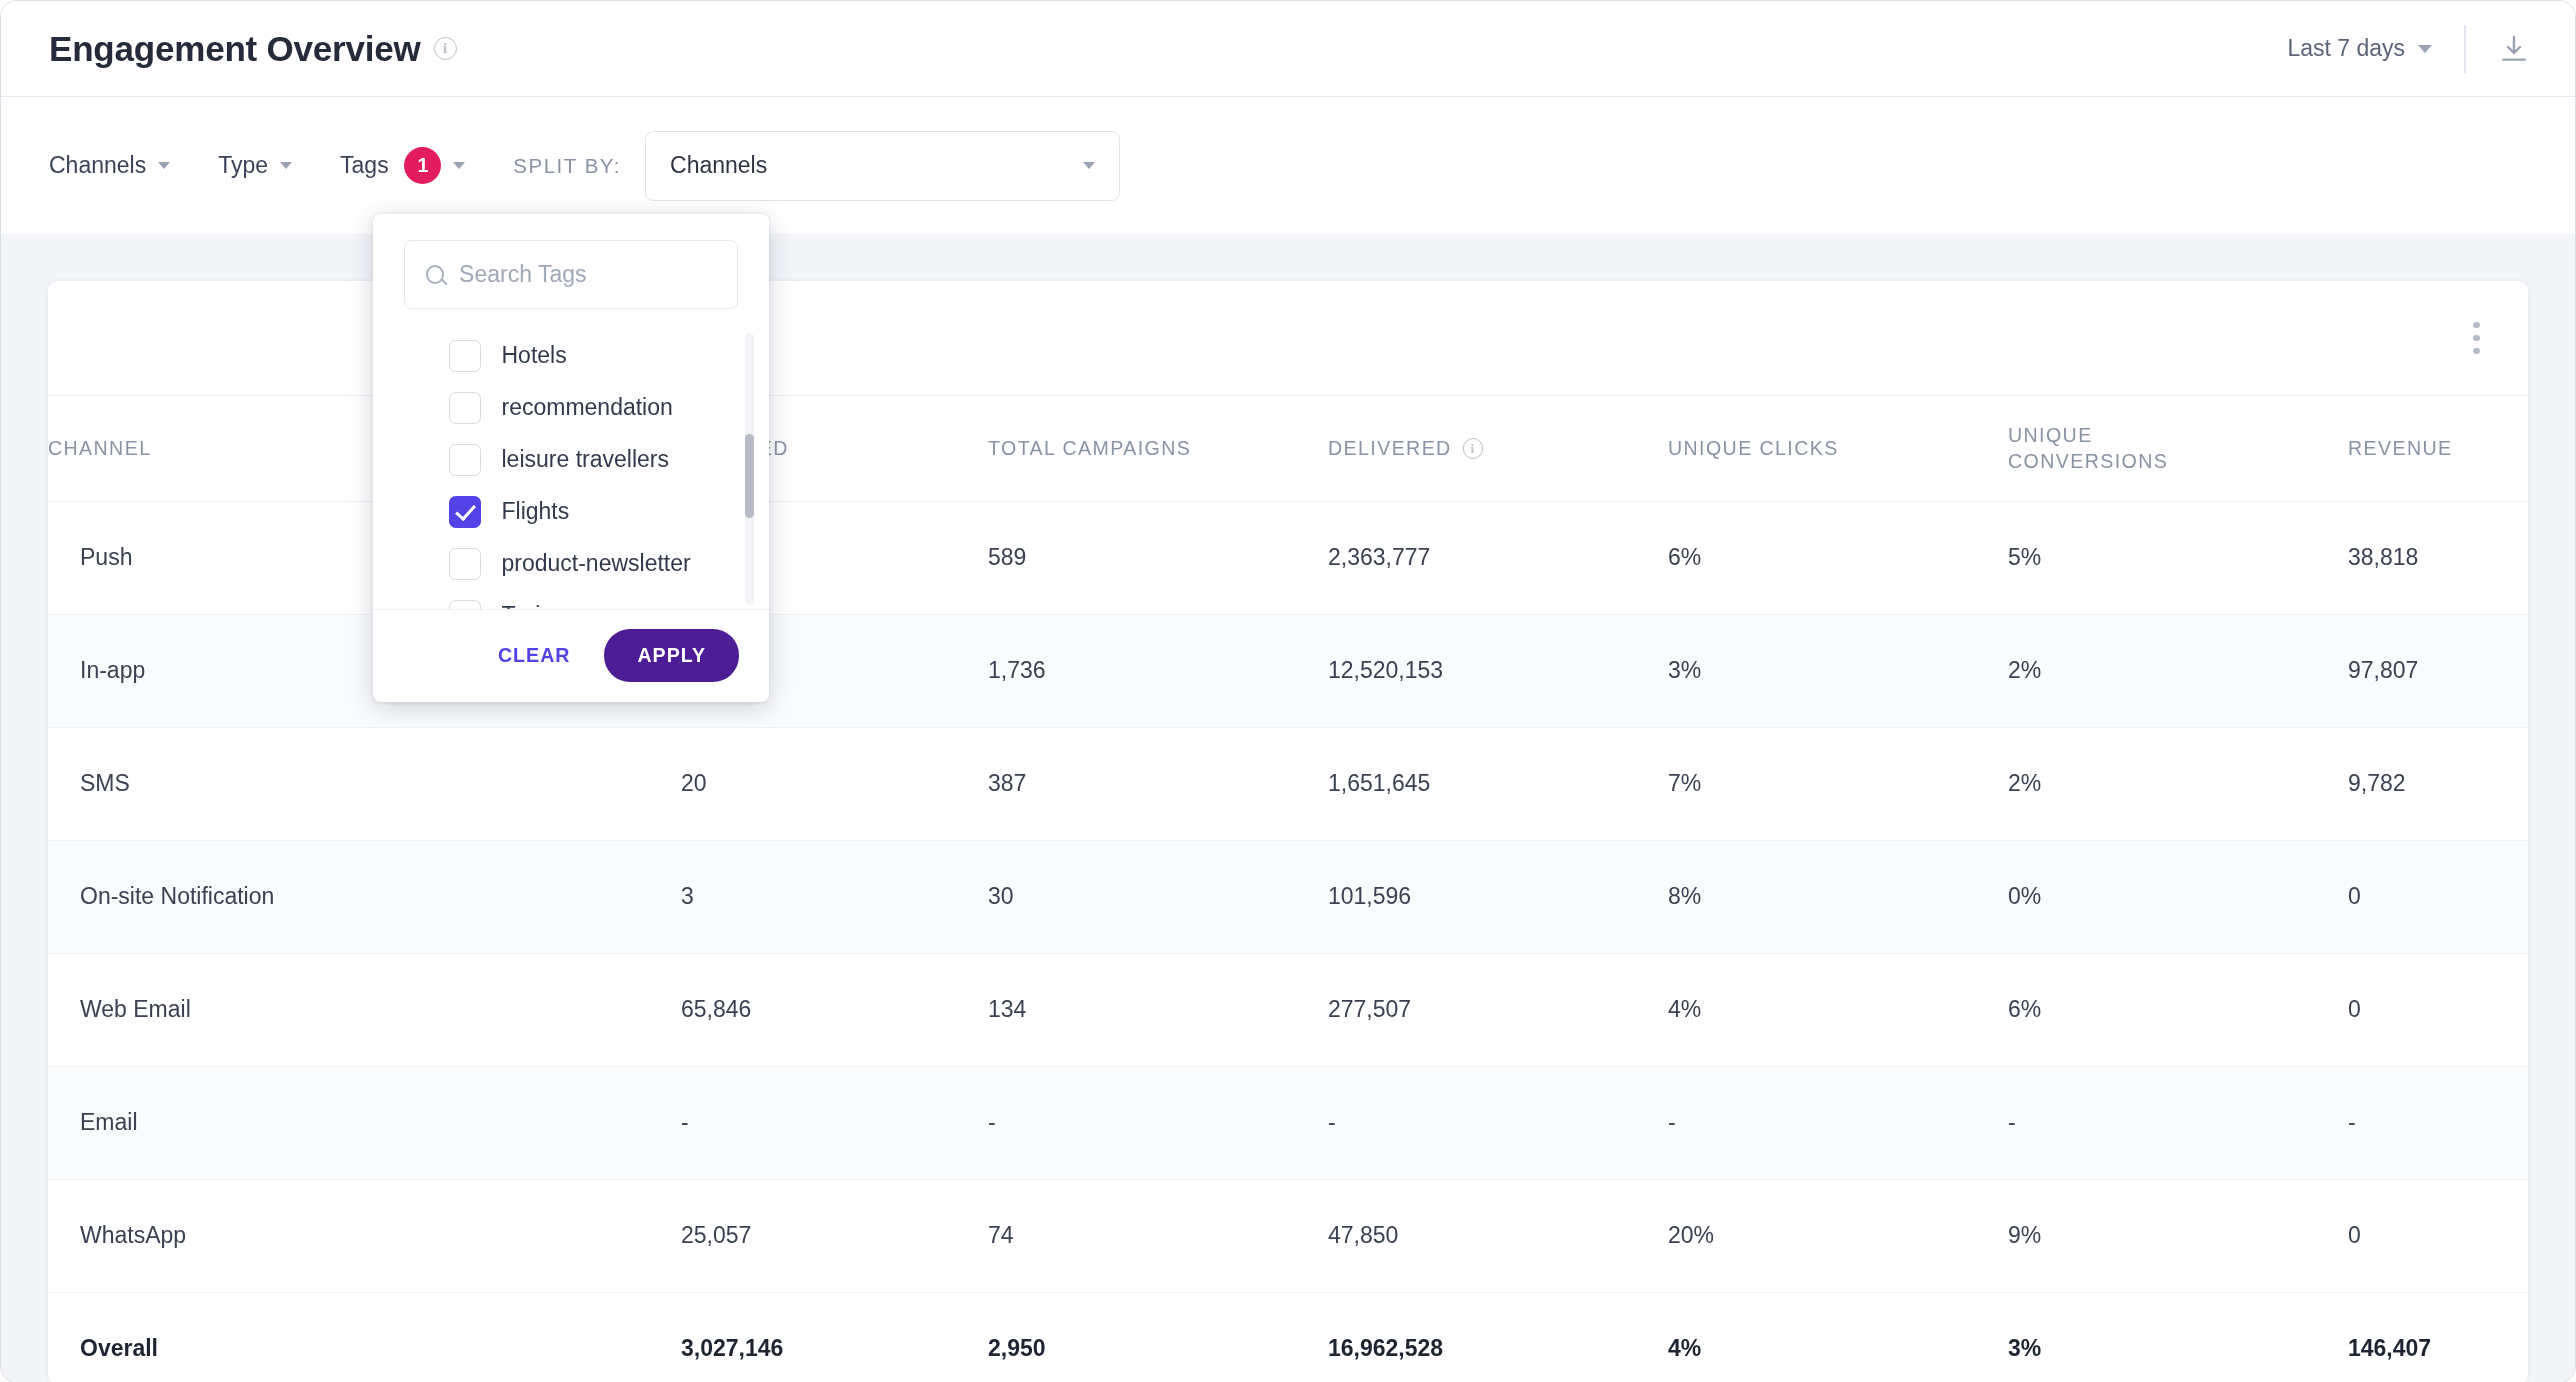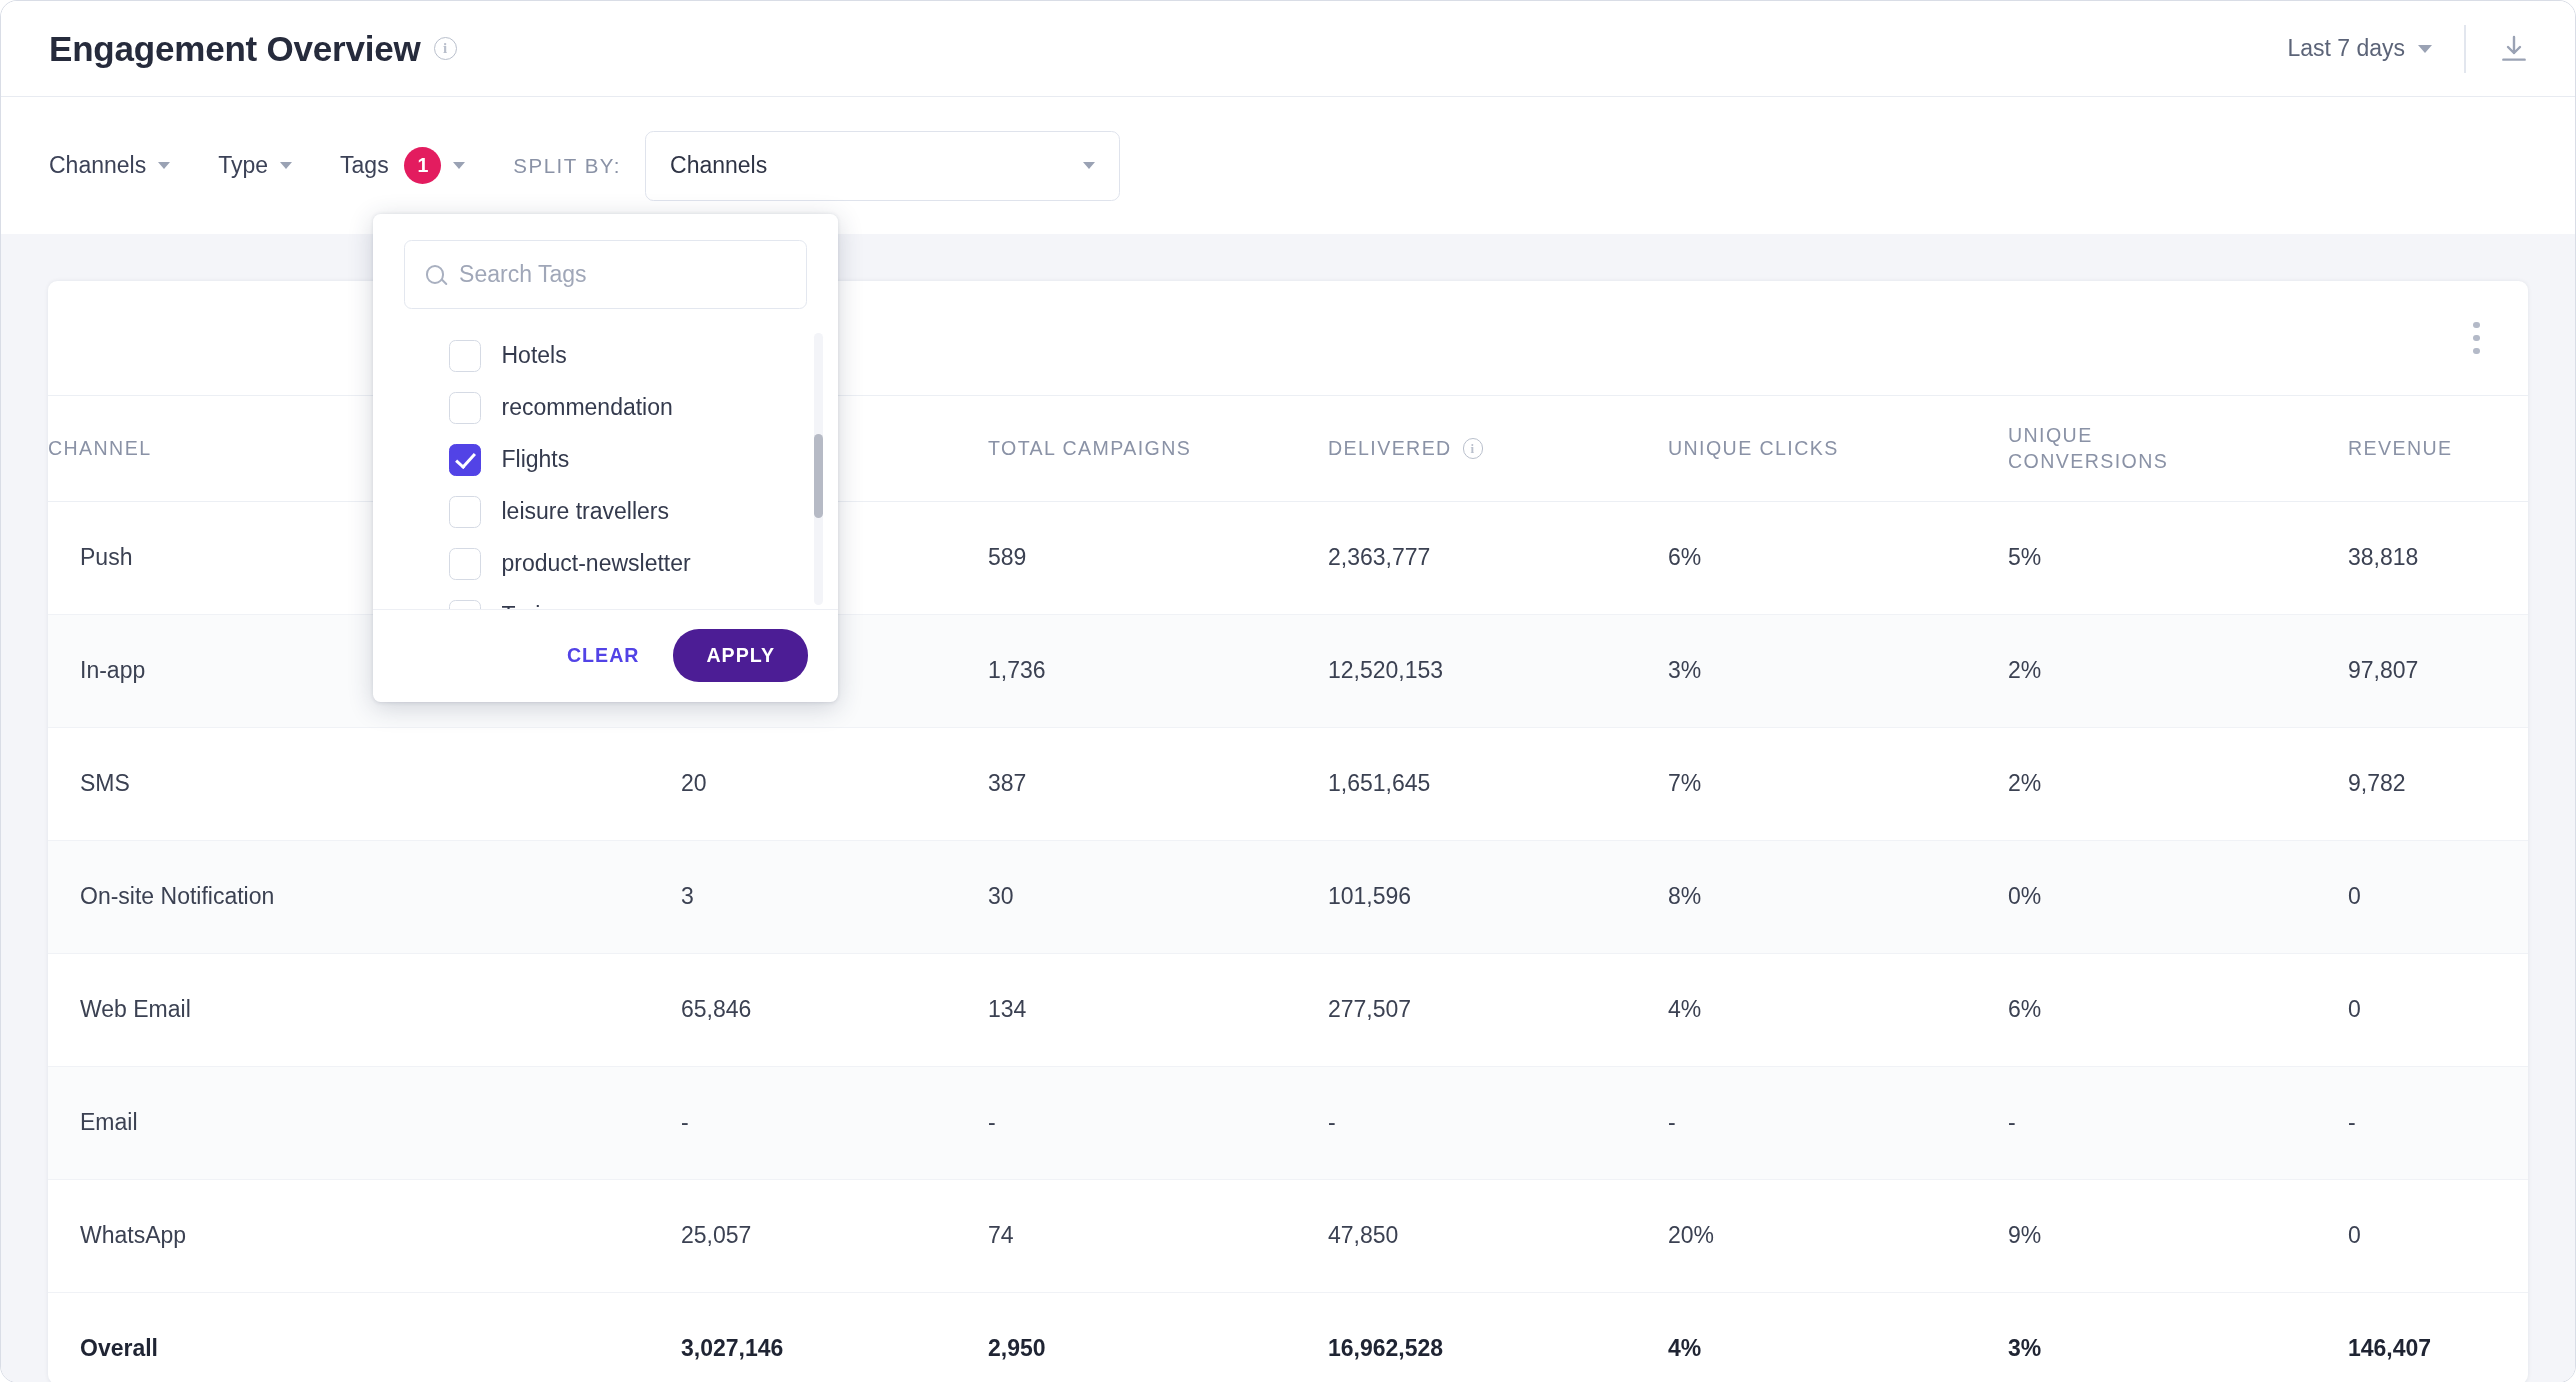--- a/index.html
+++ b/index.html
@@ -193,21 +193,21 @@
   .col-rev { width: 279px; }
   .info-circle.sm {
     width: 20.5px; height: 20.5px; font-size: 13px; border-width: 1.9px;
   }
 
   
   .tags-popover {
     position: absolute;
     left: 372px;
     top: 213px;
-    width: 465px;
+    width: 396px;
     background: #ffffff;
     border-radius: 7.5px;
     box-shadow: 0 5.6px 26px rgba(38,48,80,0.20), 0 0.9px 3.7px rgba(38,48,80,0.12);
     z-index: 100;
     overflow: hidden;
   }
   .tags-search-wrap { padding: 26px 31px 20.5px 31px; }
   .tags-search {
     height: 69px;
     border: 1.9px solid #e3e7ef;
@@ -497,26 +497,26 @@
     <div class="tags-list">
       <div class="tag-row">
         <span class="cb"></span>
         <span class="tag-name">Hotels</span>
       </div>
       <div class="tag-row">
         <span class="cb"></span>
         <span class="tag-name">recommendation</span>
       </div>
       <div class="tag-row">
+        <span class="cb"></span>
+        <span class="tag-name">leisure travellers</span>
+      </div>
+      <div class="tag-row">
         <span class="cb checked"></span>
         <span class="tag-name">Flights</span>
-      </div>
-      <div class="tag-row">
-        <span class="cb"></span>
-        <span class="tag-name">leisure travellers</span>
       </div>
       <div class="tag-row">
         <span class="cb"></span>
         <span class="tag-name">product-newsletter</span>
       </div>
       <div class="tag-row">
         <span class="cb"></span>
         <span class="tag-name">Trains</span>
       </div>
 

